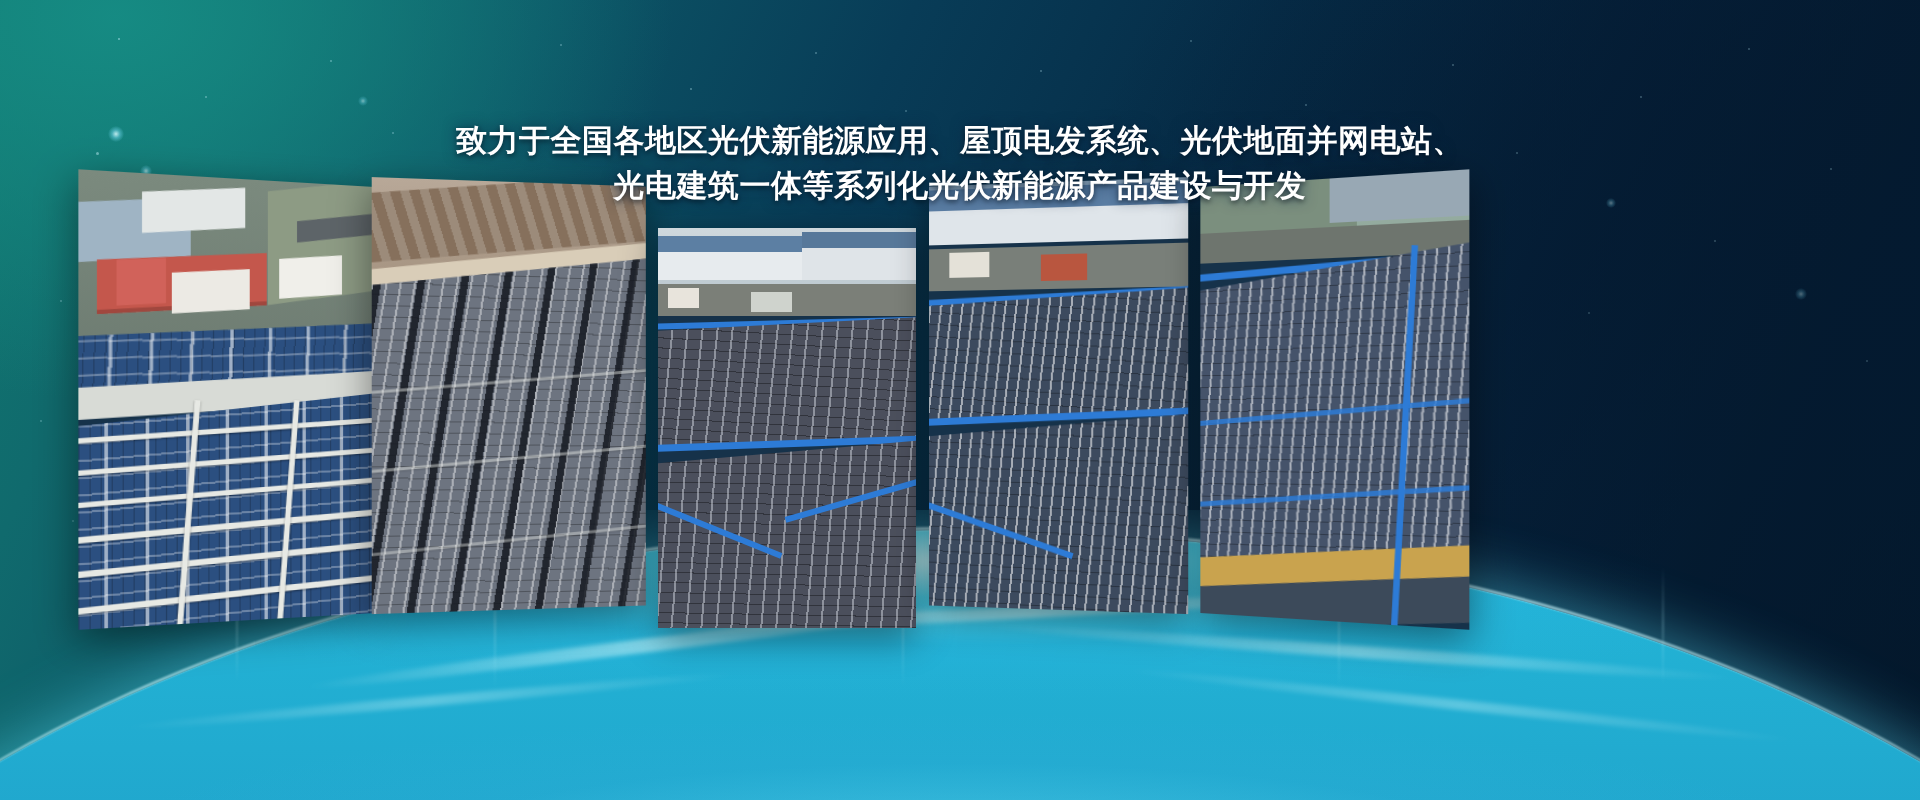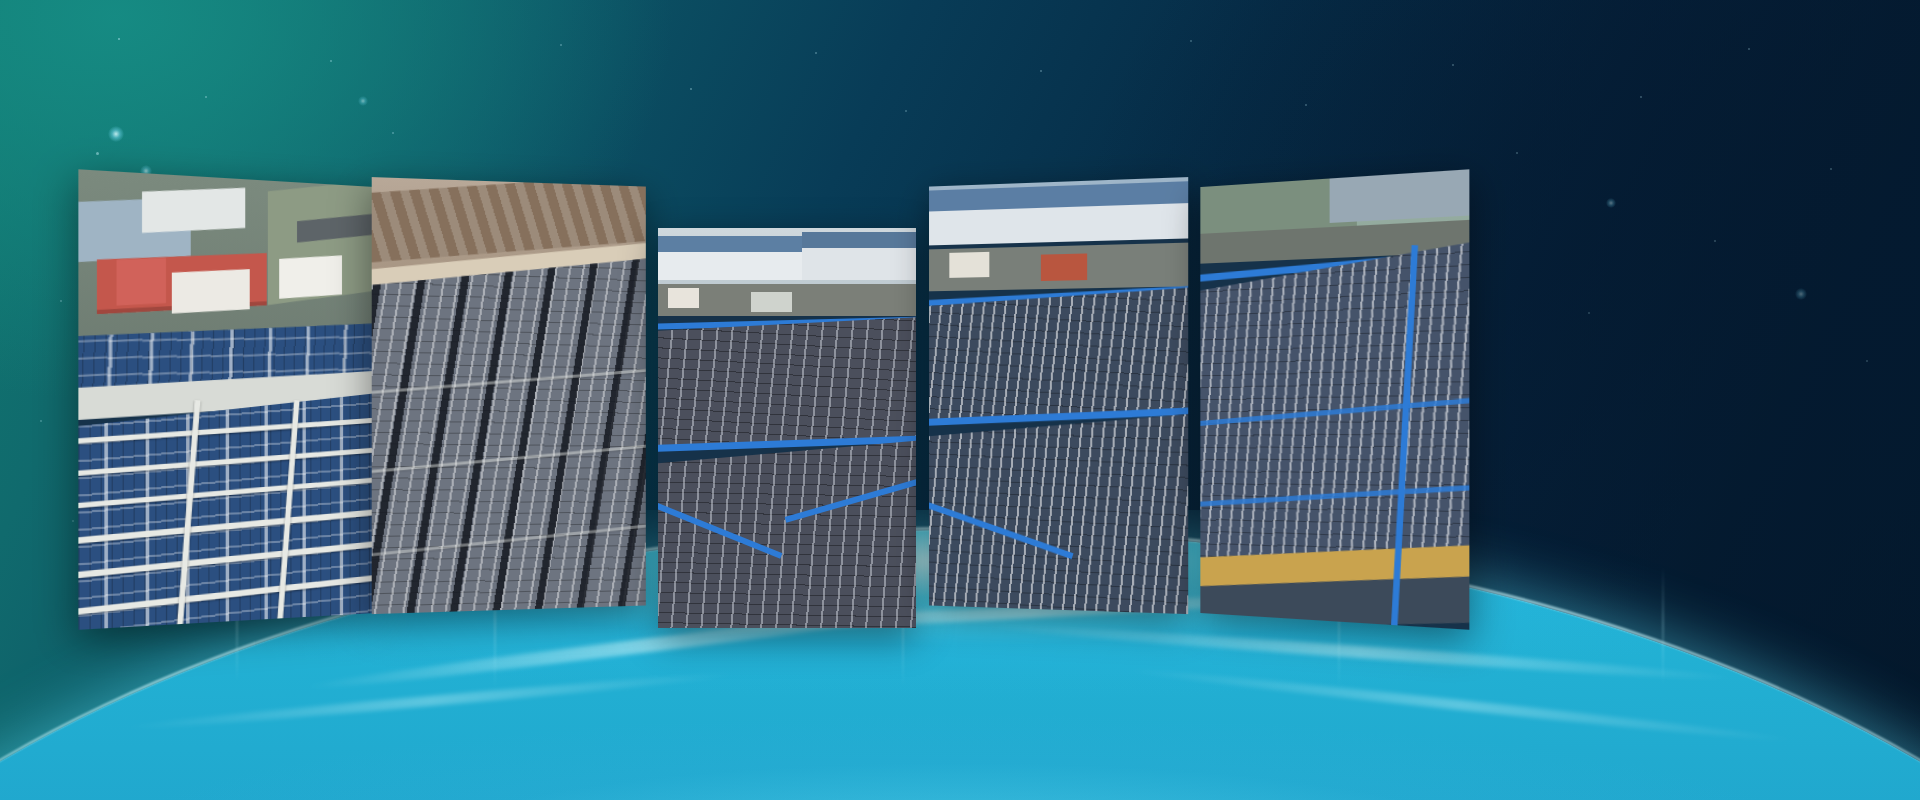--- a/index.html
+++ b/index.html
@@ -168,20 +168,22 @@
     <span class="dot" style="left:72px;top:520px;width:2px;height:2px;opacity:.25"></span>
     <span class="glowdot" style="left:108px;top:126px;width:16px;height:16px;opacity:.85"></span>
     <span class="glowdot" style="left:140px;top:165px;width:12px;height:12px;opacity:.65"></span>
     <span class="glowdot" style="left:358px;top:96px;width:10px;height:10px;opacity:.5"></span>
     <span class="glowdot" style="left:735px;top:276px;width:12px;height:12px;opacity:.45"></span>
     <span class="glowdot" style="left:1606px;top:198px;width:10px;height:10px;opacity:.4"></span>
     <span class="glowdot" style="left:1795px;top:288px;width:12px;height:12px;opacity:.35"></span>
   </div>
 
   <div class="headline">
+    <span class="ln">致力于全国各地区光伏新能源应用、屋顶电发系统、光伏地面并网电站、</span>
+    <span class="ln">光电建筑一体等系列化光伏新能源产品建设与开发</span>
   </div>
 
   <div class="gallery">
 
     <div class="shot s1">
       <div class="img">
         <div class="sky" style="height:48%;background:linear-gradient(#7b8a7e,#6c7a70);"></div>
 
         <div class="bldg" style="left:-4%;top:6%;width:40%;height:13%;background:#9fb4c4;transform:skewY(-6deg);"></div>
         <div class="bldg" style="left:20%;top:3%;width:34%;height:9%;background:#e3e7e6;transform:skewY(-6deg);"></div>

